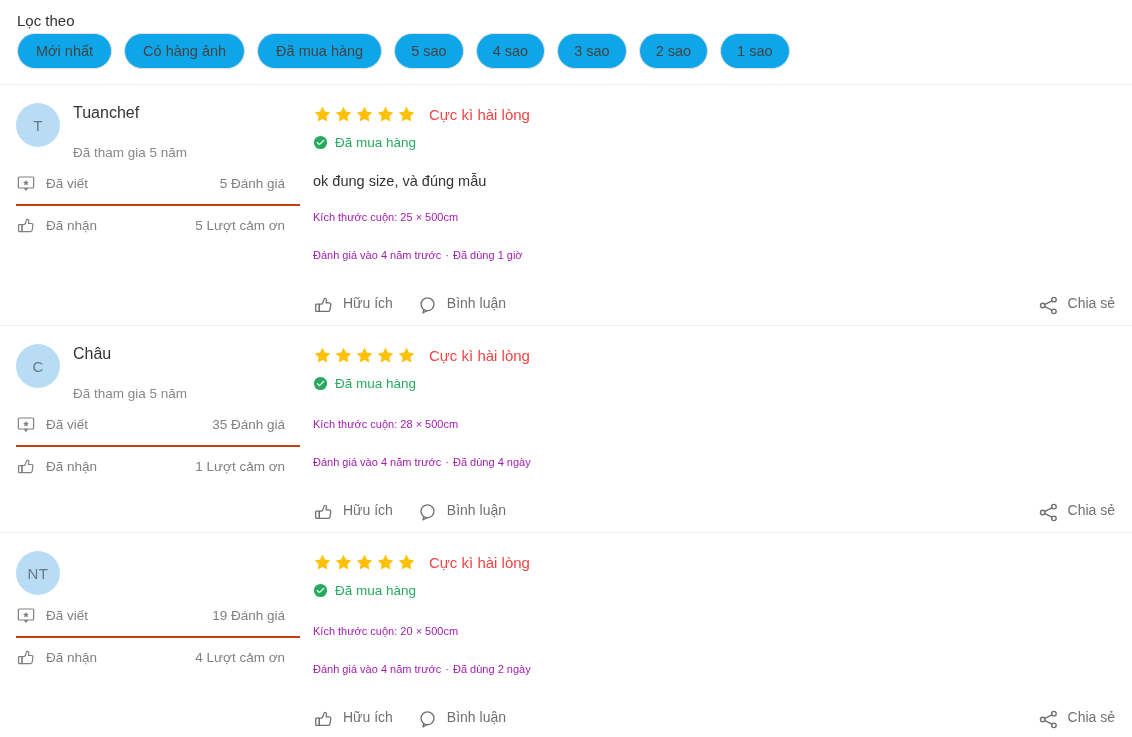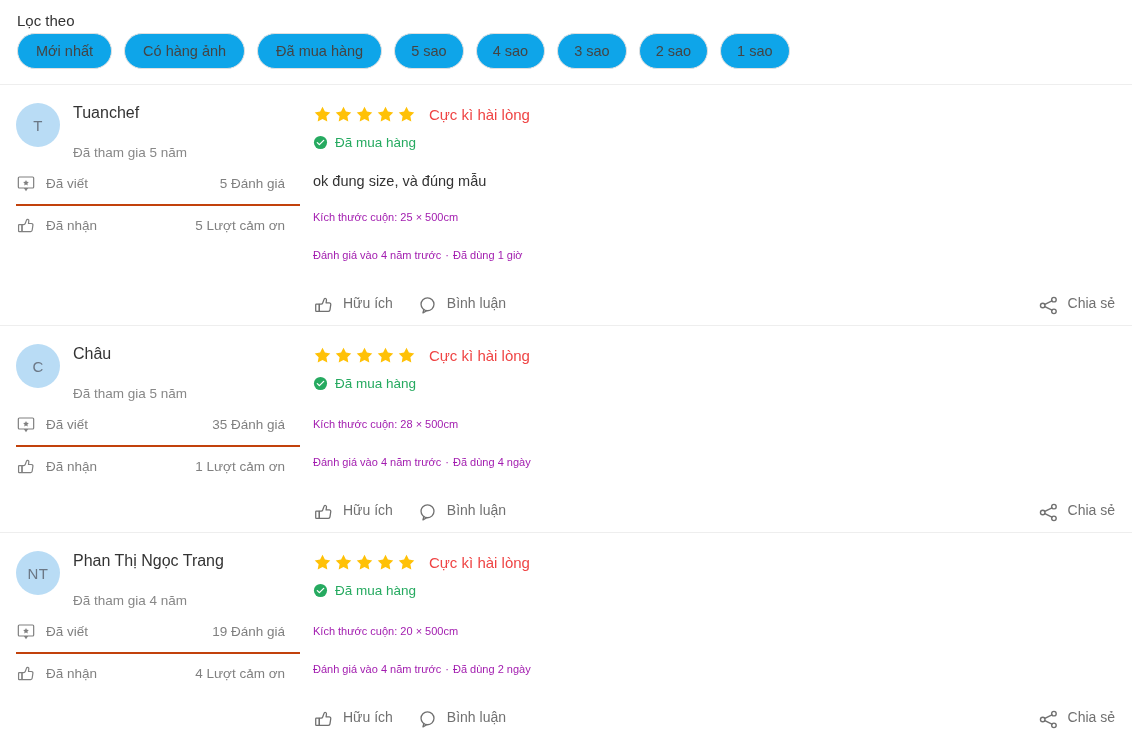--- a/index.html
+++ b/index.html
@@ -274,24 +274,20 @@
               </svg>
               <span class="act-text">Chia sẻ</span>
             </div>
           </div>
         </div>
       </div>
       <div class="review">
         <div class="rv-left">
           <div class="user-row">
             <div class="avatar">NT</div>
-            <div>
-              <div class="uname">Phan Thị Ngọc Trang</div>
-              <div class="ujoined">Đã tham gia 4 năm</div>
-            </div>
           </div>
           <div class="stat-row">
             <svg class="stat-icon" viewBox="0 0 24 24" width="20" height="20" xmlns="http://www.w3.org/2000/svg">
               <rect x="2.8" y="3.6" width="18.4" height="13.2" rx="1.2" fill="none" stroke="#808080" stroke-width="1.45"></rect>
               <path d="M9.4 16.8h5.2l-2.6 3.9z" fill="#808080"></path>
               <path d="M12 7.3l1.05 2.1 2.35.34-1.7 1.66.4 2.33L12 12.63l-2.1 1.1.4-2.33-1.7-1.66 2.35-.34z" fill="#808080"></path>
             </svg>
             <span class="stat-label">Đã viết</span>
             <span class="stat-value">19 Đánh giá</span>
           </div>

